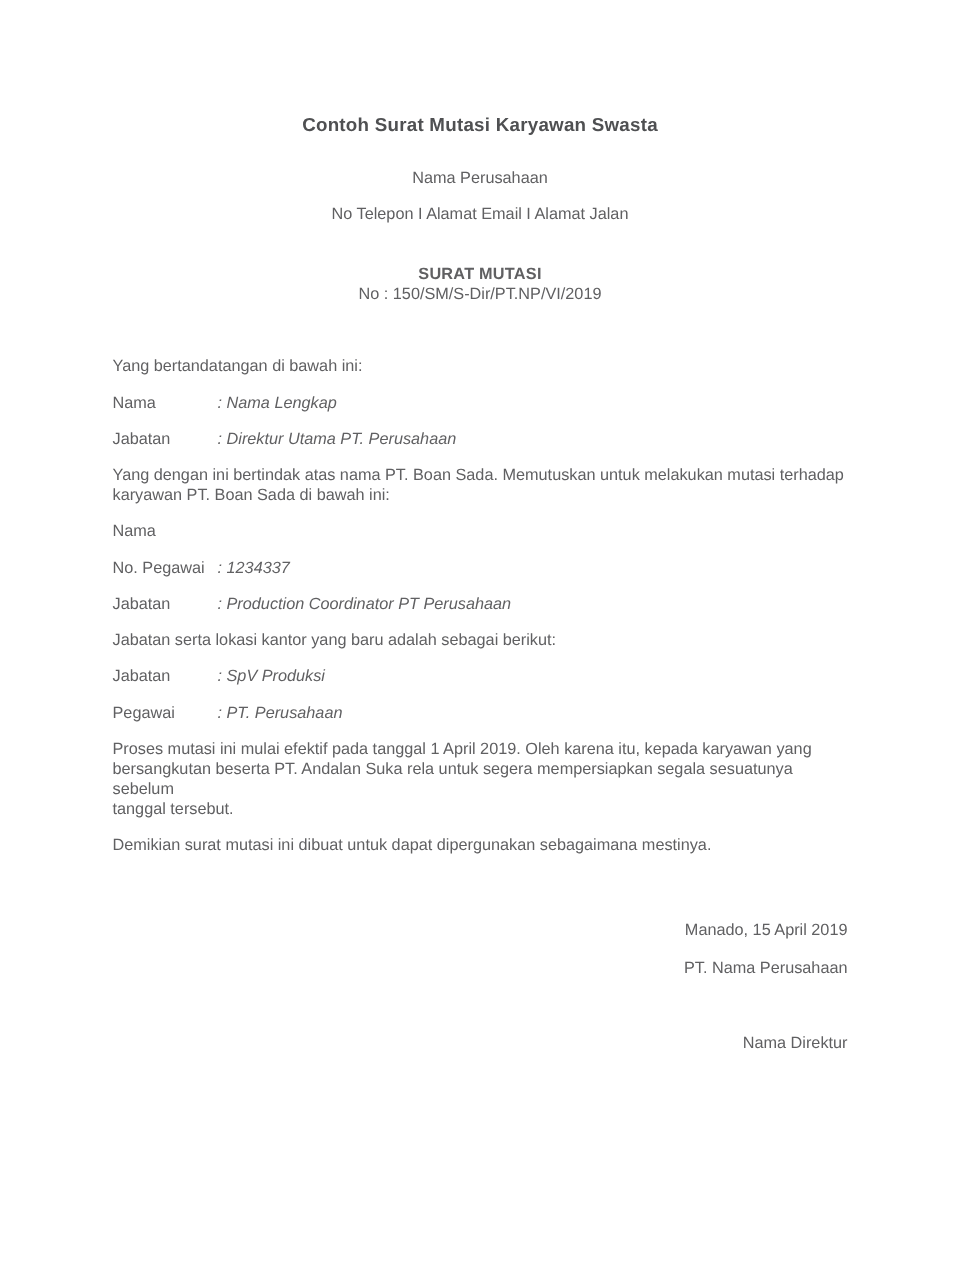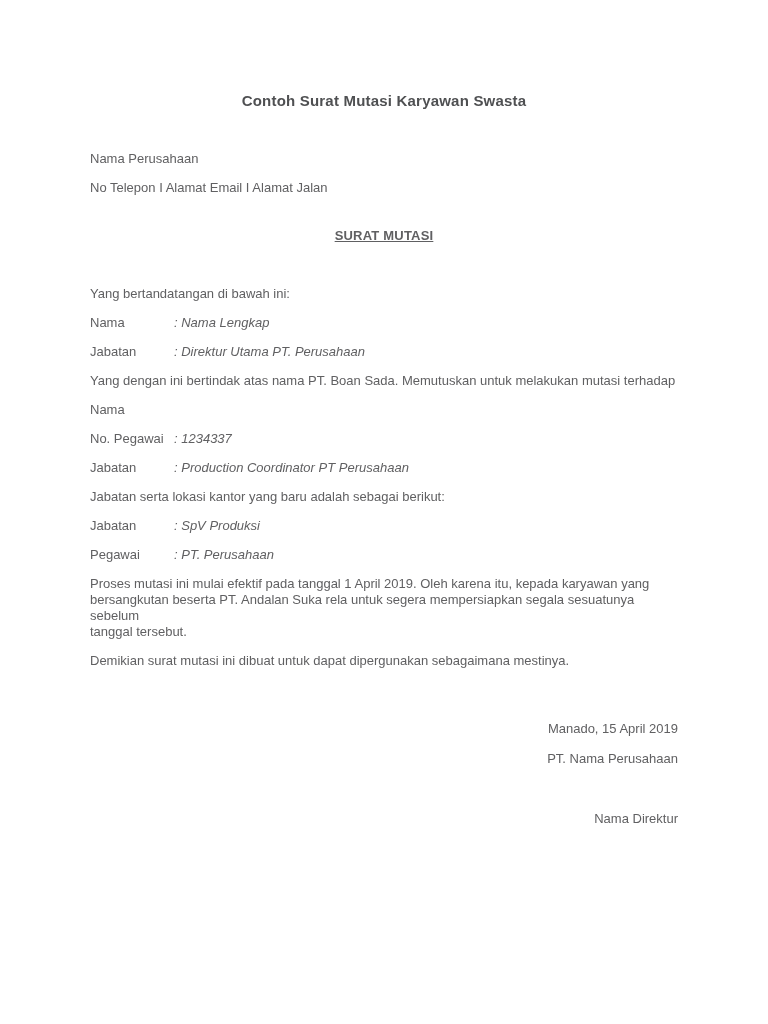--- a/index.html
+++ b/index.html
@@ -19,36 +19,35 @@
   }
   .doc-title {
     text-align: center;
     font-size: 15px;
     font-weight: bold;
     line-height: 18px;
     color: #4f5052;
     letter-spacing: 0.2px;
   }
   .letterhead {
-    margin-top: 41px;
-    text-align: left;
+    margin-top: 24px;
+    text-align: center;
     font-size: 13px;
   }
   .letterhead .lh-line {
     line-height: 16px;
     margin-bottom: 13px;
   }
   .subject {
     margin-top: 31px;
     text-align: center;
     font-size: 13px;
   }
   .subject .subject-heading {
     font-weight: bold;
-    text-decoration: underline;
     line-height: 17px;
     letter-spacing: 0.2px;
   }
   .subject .subject-number {
     line-height: 16px;
   }
   .body-text {
     margin-top: 42px;
     font-size: 13px;
   }
@@ -86,37 +85,39 @@
 
     <div class="doc-title">Contoh Surat Mutasi Karyawan Swasta</div>
 
     <div class="letterhead">
       <div class="lh-line">Nama Perusahaan</div>
       <div class="lh-line">No Telepon I Alamat Email I Alamat Jalan</div>
     </div>
 
     <div class="subject">
       <div class="subject-heading">SURAT MUTASI</div>
+      <div class="subject-number">No : 150/SM/S-Dir/PT.NP/VI/2019</div>
     </div>
 
     <div class="body-text">
 
       <div class="para">Yang bertandatangan di bawah ini:</div>
 
       <div class="field-row">
         <div class="field-label">Nama</div>
         <div class="field-value">: Nama Lengkap</div>
       </div>
       <div class="field-row">
         <div class="field-label">Jabatan</div>
         <div class="field-value">: Direktur Utama PT. Perusahaan</div>
       </div>
 
       <div class="para">
         <div class="line">Yang dengan ini bertindak atas nama PT. Boan Sada. Memutuskan untuk melakukan mutasi terhadap</div>
+        <div class="line">karyawan PT. Boan Sada di bawah ini:</div>
       </div>
 
       <div class="field-row">
         <div class="field-label">Nama</div>
       </div>
       <div class="field-row">
         <div class="field-label">No. Pegawai</div>
         <div class="field-value">: 1234337</div>
       </div>
       <div class="field-row">

